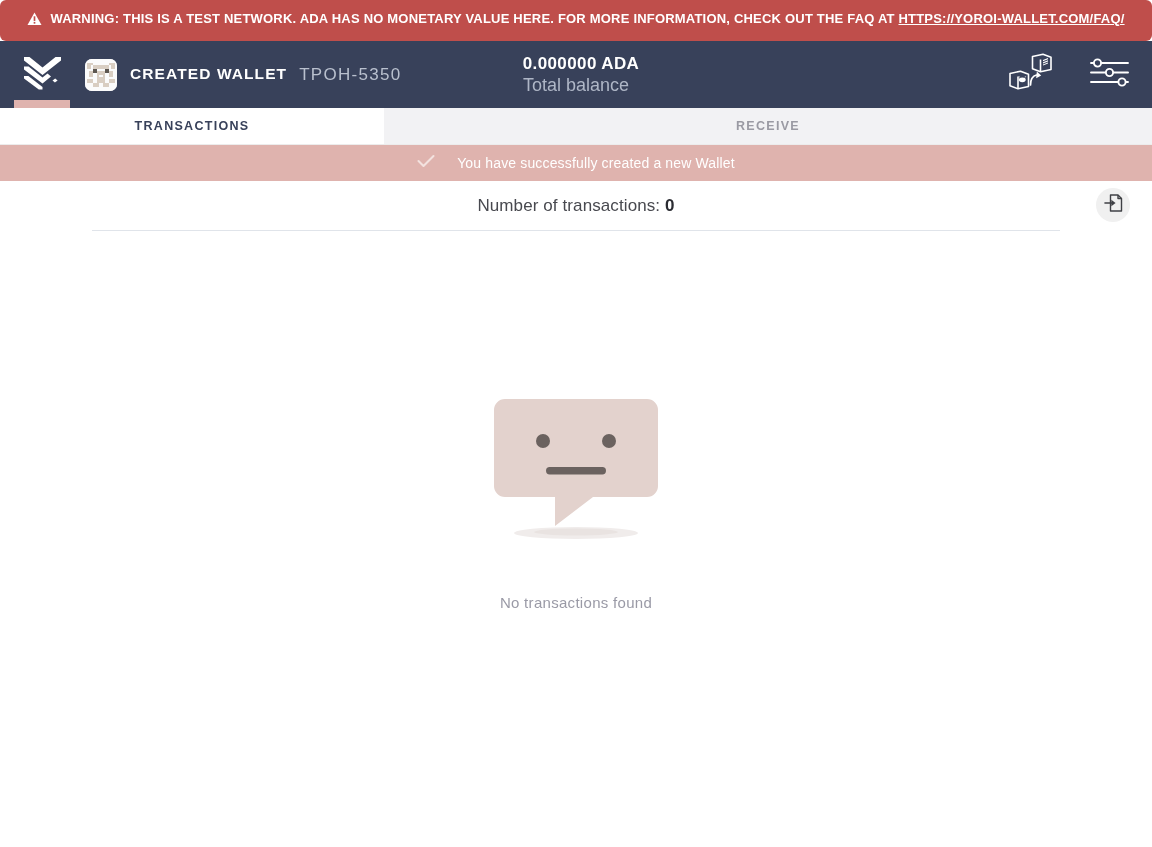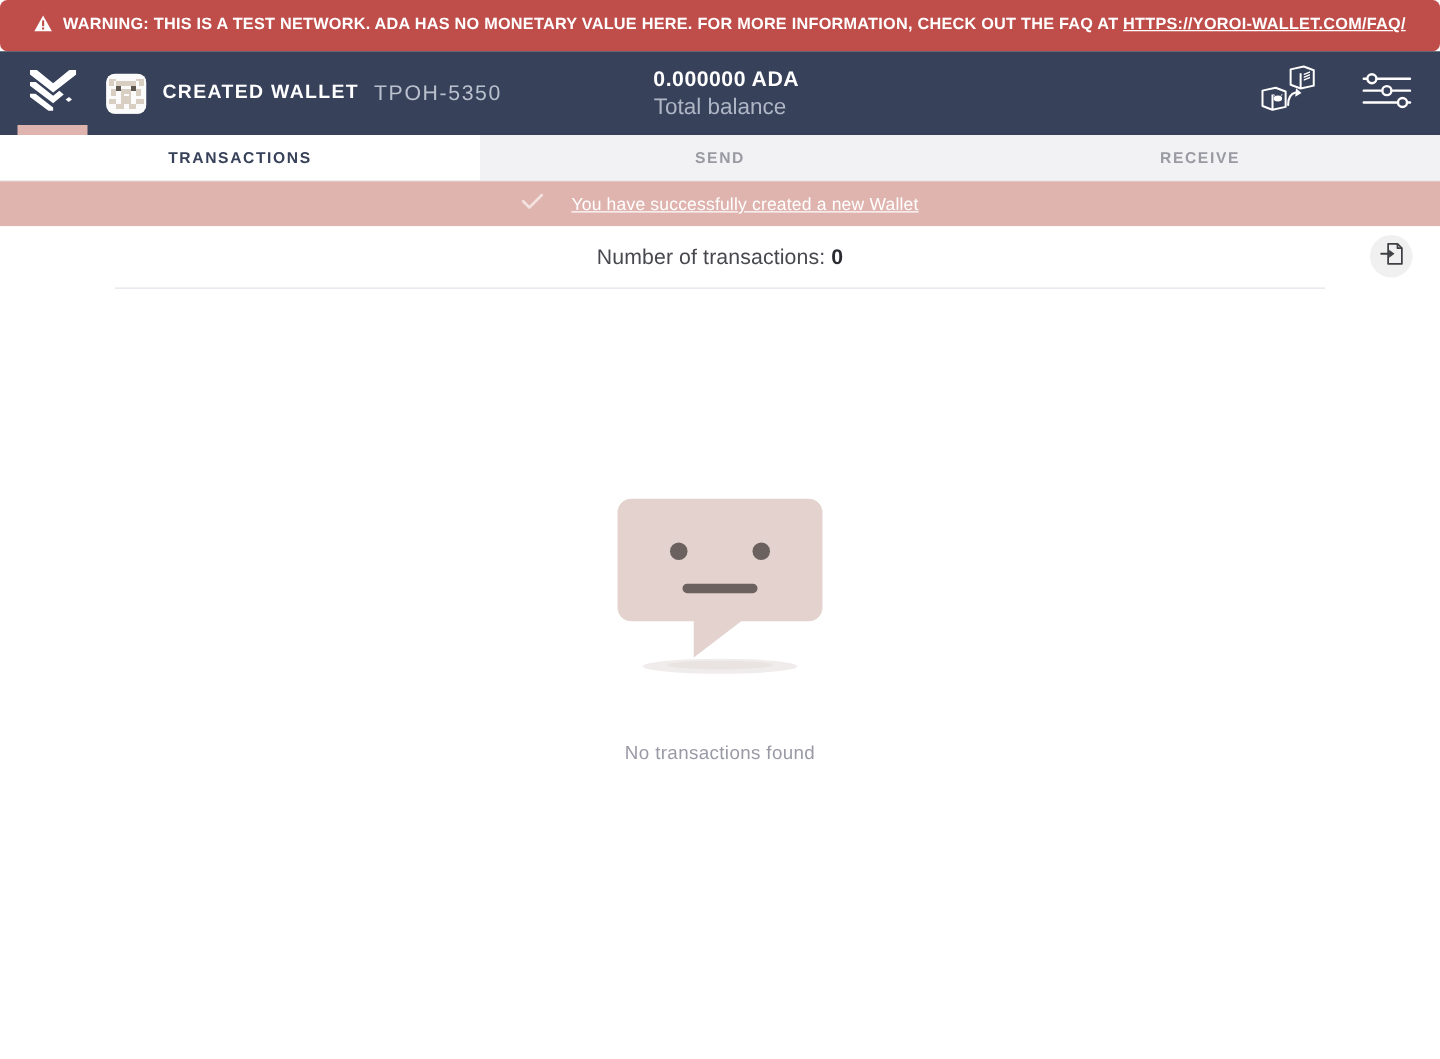--- a/index.html
+++ b/index.html
@@ -157,21 +157,20 @@
     background:#dfb3ae;
     display:flex;
     align-items:center;
     justify-content:center;
     gap:22px;
   }
   .notif-text{
     color:#ffffff;
     font-size:14px;
     letter-spacing:.15px;
-    text-decoration:underline;
   }
 
   
   .content{
     position:relative;
     width:100%;
     height:655px;
     background:#ffffff;
   }
   .tx-count-row{
@@ -337,21 +336,20 @@
             <circle cx="33" cy="24" r="3.6"></circle>
           </g>
         </svg>
       </span>
     </div>
   </div>
 </div>
 
 <div class="tabs">
   <div class="tab tab-transactions active">TRANSACTIONS</div>
-  <div class="tab tab-send">SEND</div>
   <div class="tab tab-receive">RECEIVE</div>
 </div>
 
 <div class="notification">
   <span>
     <svg width="18" height="14" viewBox="0 0 18 14">
       <path d="M1.5 7 L6.5 12 L16.5 2" fill="none" stroke="#f3e2df" stroke-width="2.1" stroke-linecap="round" stroke-linejoin="round"></path>
     </svg>
   </span>
   <span class="notif-text">You have successfully created a new Wallet</span>

